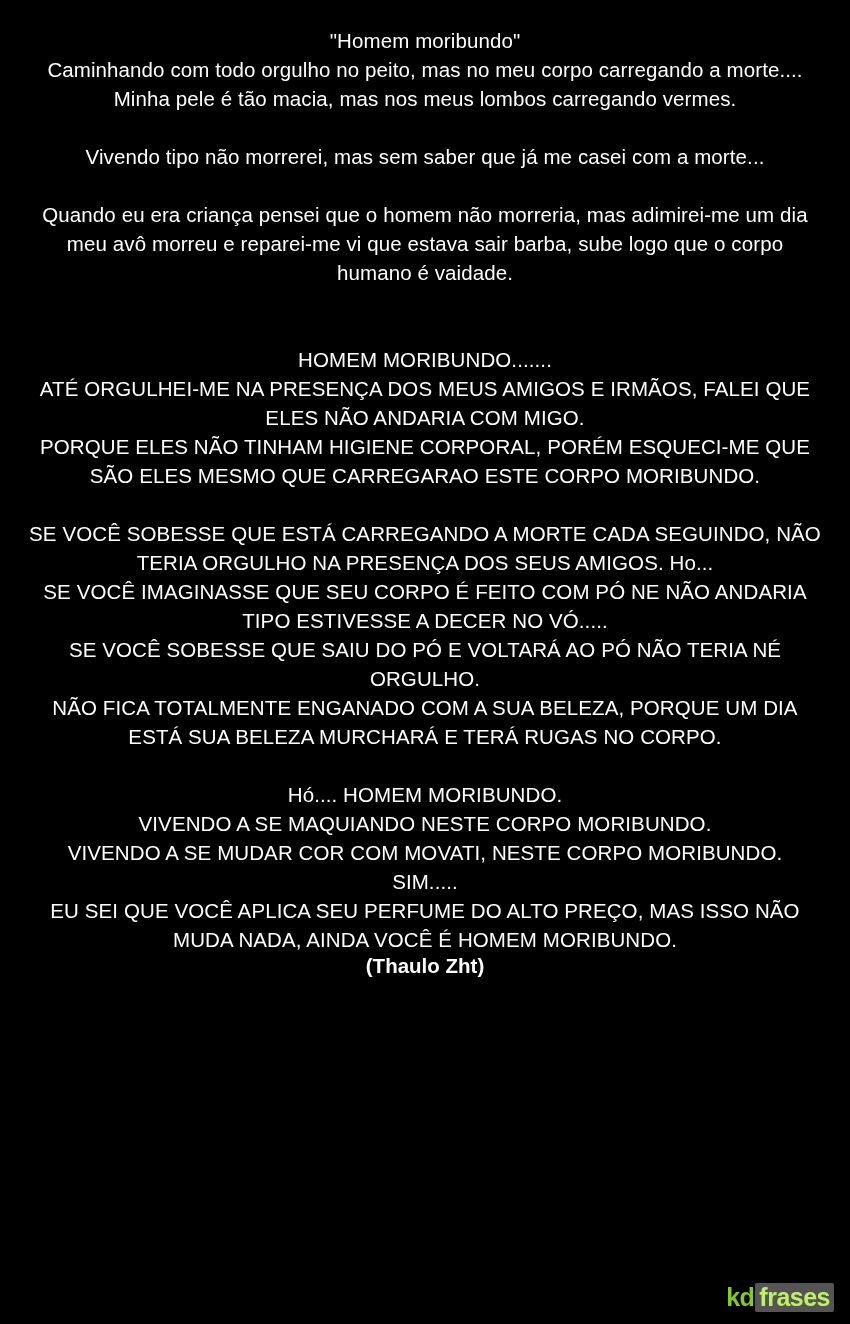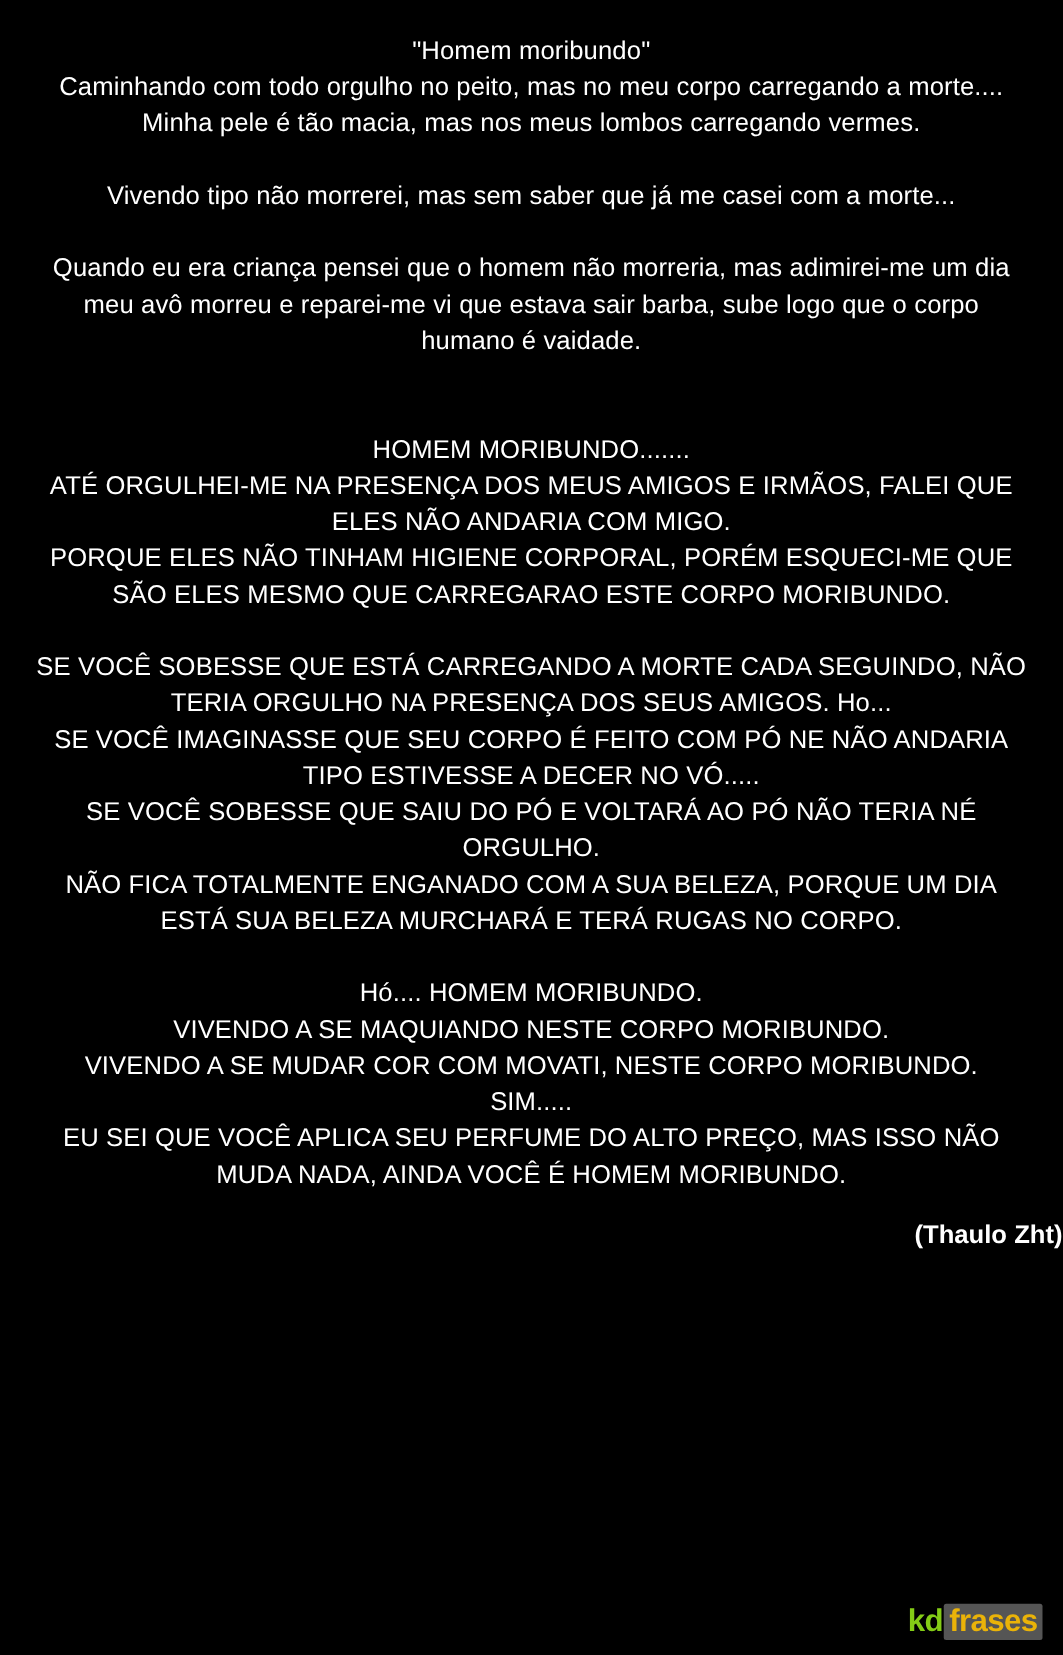--- a/index.html
+++ b/index.html
@@ -23,41 +23,40 @@
   .poem {
     padding: 26px 28px 0 28px;
     text-align: center;
     color: #ffffff;
     font-size: 20.5px;
     line-height: 29px;
     white-space: pre-wrap;
     letter-spacing: 0.1px;
   }
   .author {
-    text-align: right;
+    text-align: center;
     color: #ffffff;
     font-size: 20.5px;
     font-weight: bold;
-    margin-top: 22px;
   }
   .watermark {
     position: absolute;
     right: 16px;
     bottom: 12px;
     display: flex;
     align-items: center;
     font-size: 25px;
     font-weight: bold;
     letter-spacing: -0.5px;
   }
   .wm-kd {
     color: #84cc16;
   }
   .wm-frases {
-    color: #eab308;
+    color: #bef264;
     background: #555555;
     padding: 0 4px;
     margin-left: 1px;
     border-radius: 2px;
   }
 </style>
 </head>
 <body>
 
 <div class="poster">

